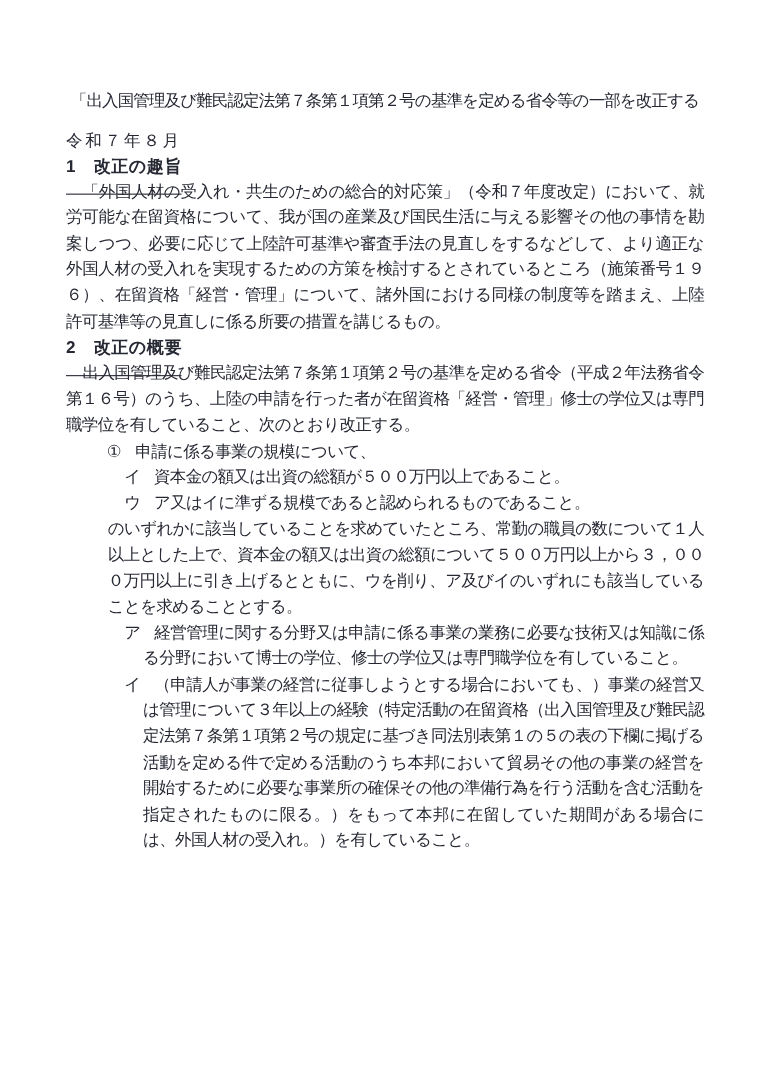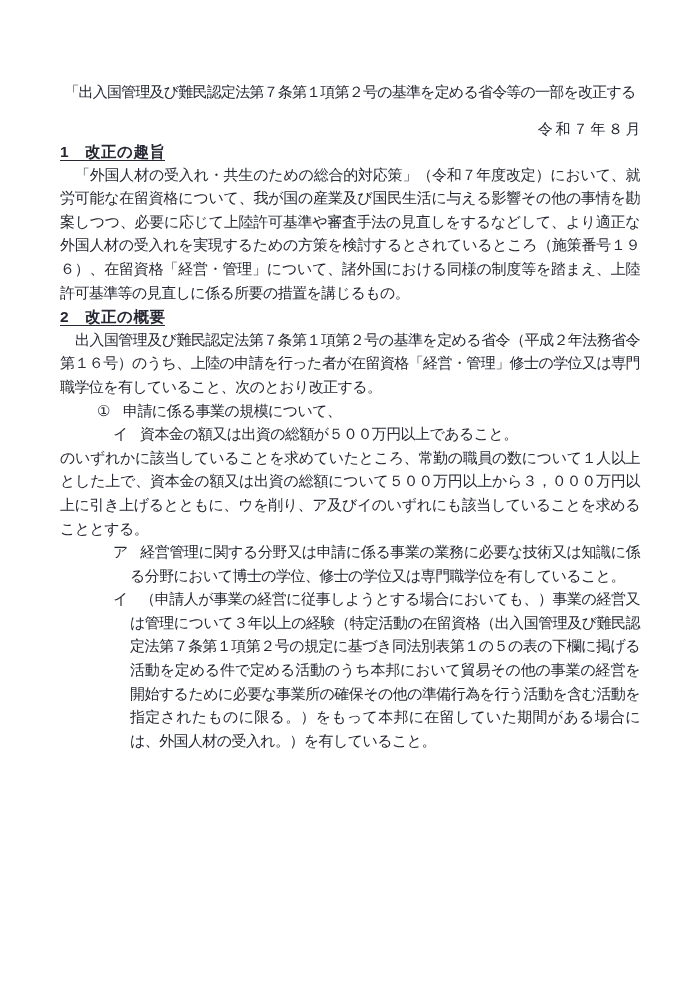--- a/index.html
+++ b/index.html
@@ -18,34 +18,33 @@
     font-size:15px;
     line-height:23.6px;
     letter-spacing:-0.6px;
   }
   .title{
     text-align:center;
     line-height:25px;
     letter-spacing:-0.8px;
   }
   .hdr-right{
-    text-align:right;
     margin-top:14px;
     line-height:21px;
   }
   .heading{
     font-family:"Liberation Sans","DejaVu Sans",sans-serif;
     font-weight:bold;
     font-size:15.5px;
     line-height:23.6px;
     letter-spacing:0.5px;
   }
   .heading .u{
     border-bottom:1.5px solid #262833;
-    padding-bottom:0;
+    padding-bottom:16px;
   }
   .para{
     text-align:justify;
     text-justify:inter-character;
   }
   .indent1{text-indent:15px;}
   .num-item{
     padding-left:63px;
     text-indent:-26px;
     text-align:justify;
@@ -61,22 +60,24 @@
     text-indent:-17px;
     text-align:justify;
     text-justify:inter-character;
   }
   .kat-item .marker{
     display:inline-block;
     width:27px;
     text-indent:0;
   }
   .closing{
+    margin-left:38px;
     text-align:justify;
     text-justify:inter-character;
+    font-family:Liberation Mono, monospace;
   }
 </style>
 </head>
 <body>
 
 <div class="page">
   <div class="content">
 
     <div class="title">
       <div>「出入国管理及び難民認定法第７条第１項第２号の基準を定める省令等の一部を改正する</div>
@@ -93,20 +94,21 @@
     <div class="heading"><span class="u">2　改正の概要</span></div>
 
 
     <div class="para indent1">出入国管理及び難民認定法第７条第１項第２号の基準を定める省令（平成２年法務省令第１６号）のうち、上陸の申請を行った者が在留資格「経営・管理」修士の学位又は専門職学位を有していること、次のとおり改正する。</div>
 
     <div class="num-item"><span class="marker">①</span><span>申請に係る事業の規模について、</span></div>
 
 
     <div class="kat-item"><span class="marker">イ</span><span>資本金の額又は出資の総額が５００万円以上であること。</span></div>
 
+    <div class="kat-item"><span class="marker">ウ</span><span>ア又はイに準ずる規模であると認められるものであること。</span></div>
 
     <div class="closing">のいずれかに該当していることを求めていたところ、常勤の職員の数について１人以上とした上で、資本金の額又は出資の総額について５００万円以上から３，０００万円以上に引き上げるとともに、ウを削り、ア及びイのいずれにも該当していることを求めることとする。</div>
 
 
     <div class="kat-item"><span class="marker">ア</span><span>経営管理に関する分野又は申請に係る事業の業務に必要な技術又は知識に係る分野において博士の学位、修士の学位又は専門職学位を有していること。</span></div>
 
     <div class="kat-item"><span class="marker">イ</span><span>（申請人が事業の経営に従事しようとする場合においても、）事業の経営又は管理について３年以上の経験（特定活動の在留資格（出入国管理及び難民認定法第７条第１項第２号の規定に基づき同法別表第１の５の表の下欄に掲げる活動を定める件で定める活動のうち本邦において貿易その他の事業の経営を開始するために必要な事業所の確保その他の準備行為を行う活動を含む活動を指定されたものに限る。）をもって本邦に在留していた期間がある場合には、外国人材の受入れ。）を有していること。</span></div>
 
   </div>
 </div>

